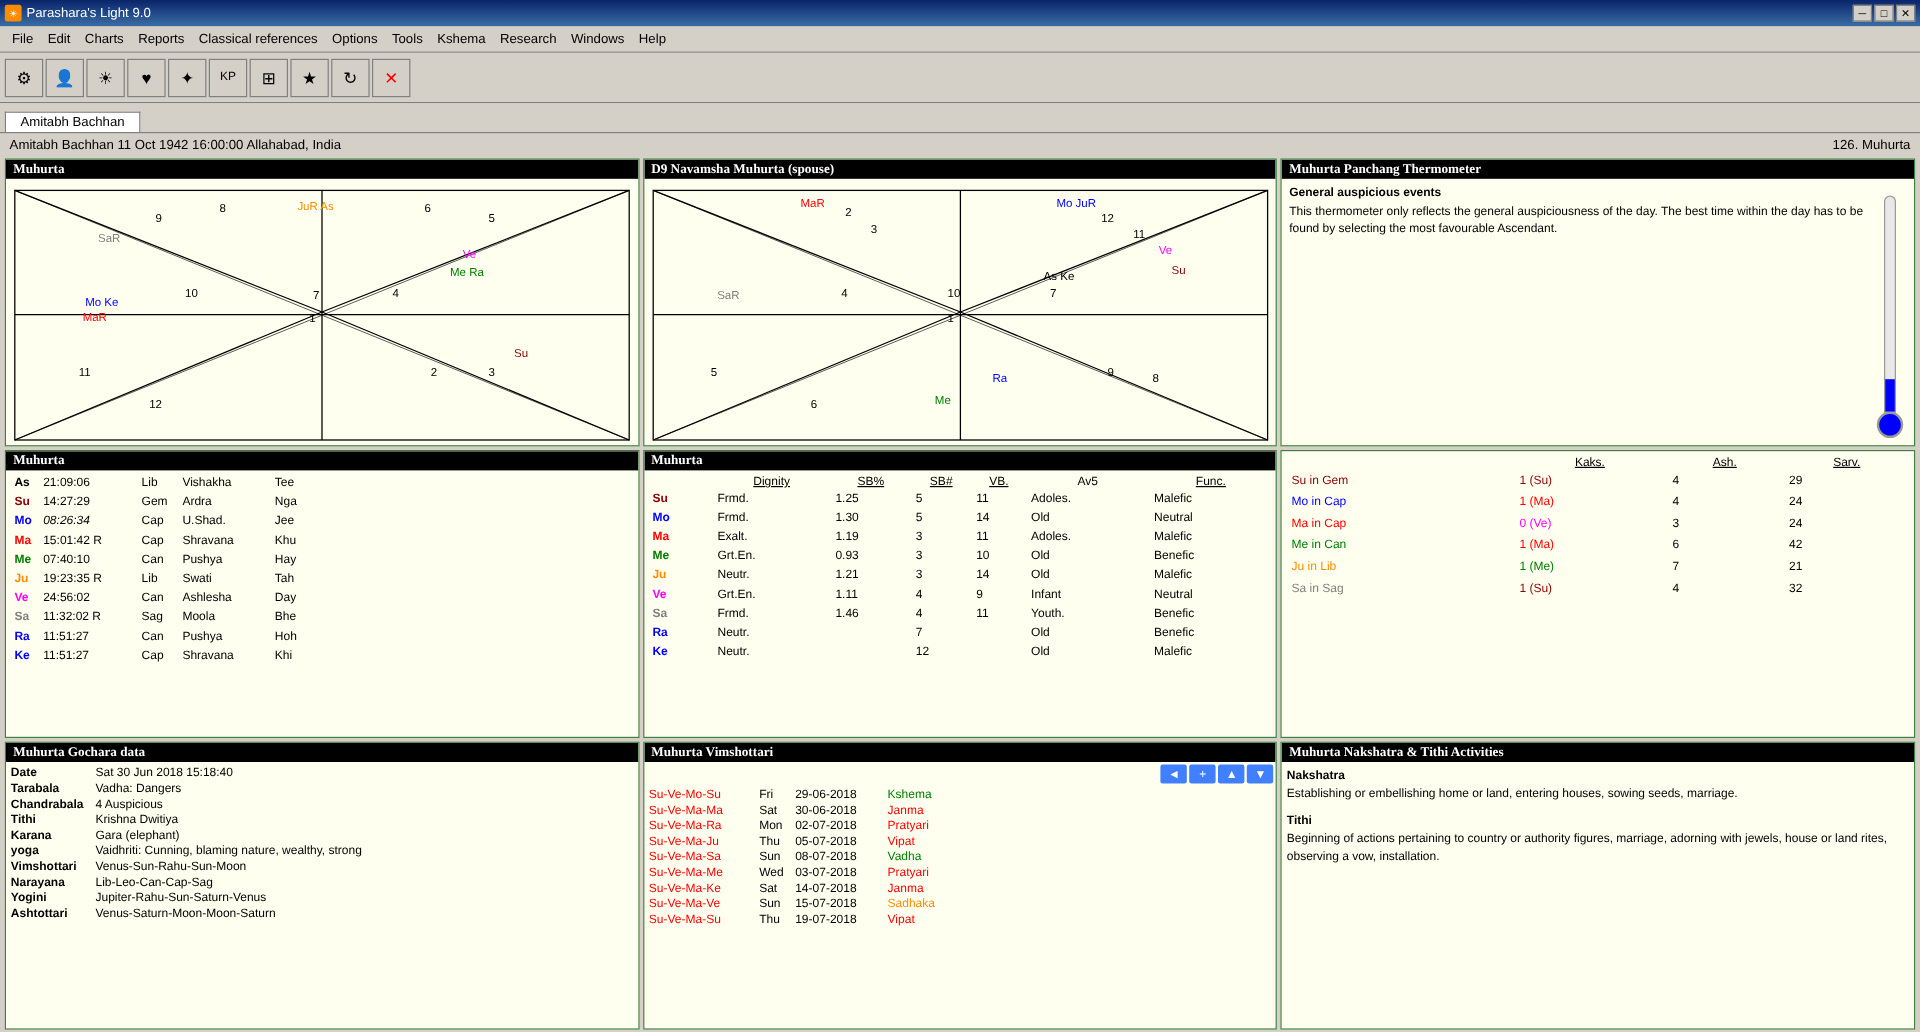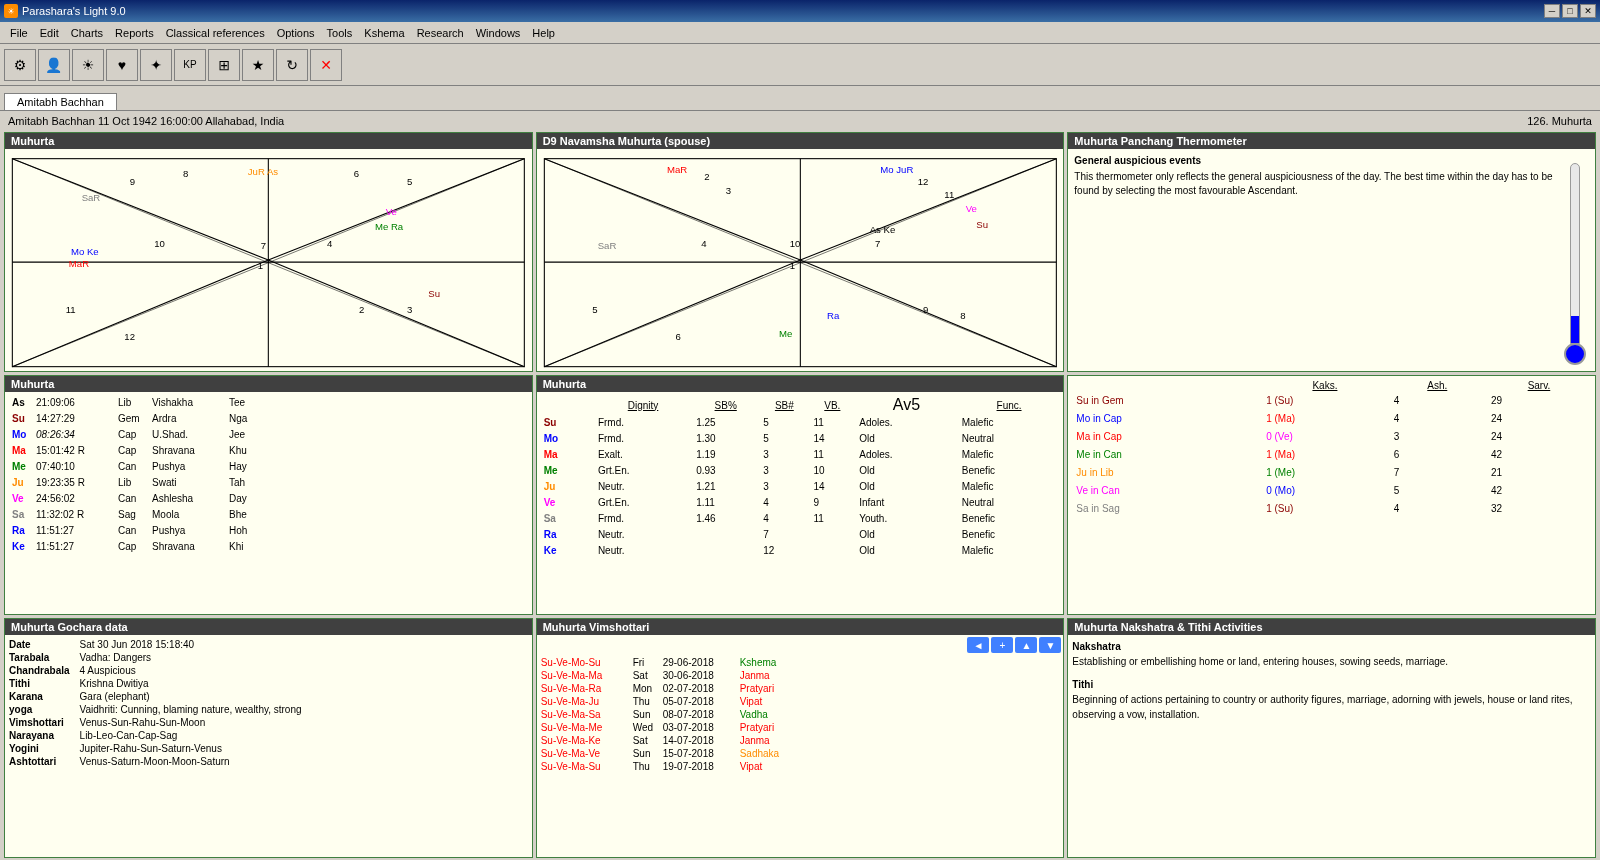--- a/index.html
+++ b/index.html
@@ -29,21 +29,21 @@
     #statusbar { background: #d4d0c8; height: 20px; display: flex; align-items: center; padding: 0 8px; font-size: 11px; justify-content: space-between; border-top: 1px solid #808080; }
     
     
     #main { background: #d4d0c8; padding: 2px 4px; height: calc(860px - 22px - 22px - 42px - 24px - 20px); display: flex; flex-direction: column; gap: 3px; }
     
     
     #grid { display: grid; grid-template-columns: 1fr 1fr 1fr; grid-template-rows: 1fr 1fr 1fr; gap: 3px; flex: 1; }
     
     
     .panel { background: #fffff0; border: 1px solid #408040; display: flex; flex-direction: column; overflow: hidden; }
-    .panel-title { background: #404040; color: white; font-size: 11px; font-weight: bold; padding: 2px 6px; }
+    .panel-title { background: #000000; color: white; font-size: 11px; font-weight: bold; padding: 2px 6px; font-family: Liberation Serif, serif; }
     .panel-content { flex: 1; overflow: hidden; padding: 2px; }
     
     
     svg.chart-svg { width: 100%; height: 100%; }
     
     
     .data-table { font-size: 10px; width: 100%; }
     .data-table td { padding: 0 3px; white-space: nowrap; line-height: 1.4; }
     .vim-btn-bar { display: flex; gap: 2px; justify-content: flex-end; margin-bottom: 2px; }
     .vim-btn { background: #4080ff; color: white; border: none; width: 22px; height: 16px; font-size: 10px; cursor: pointer; border-radius: 2px; }
@@ -303,21 +303,21 @@
       <div class="panel-title">Muhurta</div>
       <div class="panel-content">
         <table class="data-table">
           <thead>
             <tr>
               <th style="text-align:left; font-weight:normal; text-decoration:underline; font-size:10px;"></th>
               <th style="font-weight:normal; text-decoration:underline; font-size:10px;">Dignity</th>
               <th style="font-weight:normal; text-decoration:underline; font-size:10px;">SB%</th>
               <th style="font-weight:normal; text-decoration:underline; font-size:10px;">SB#</th>
               <th style="font-weight:normal; text-decoration:underline; font-size:10px;">VB.</th>
-              <th style="font-weight:normal; font-size:16px;">Av5</th>
+              <th style="font-weight:normal; font-size:10px;">Av5</th>
               <th style="font-weight:normal; text-decoration:underline; font-size:10px;">Func.</th>
             </tr>
           </thead>
           <tbody id="dignity-rows">
           <tr>
     <td style="color:#8b0000; font-weight:bold;">Su</td>
     <td>Frmd.</td>
     <td>1.25</td>
     <td>5</td>
     <td>11</td>
@@ -437,26 +437,20 @@
     <td>6</td>
     <td>42</td>
   </tr>
               <tr>
     <td style="color:#ff8c00;">Ju in Lib</td>
     <td style="color:green;">1 (Me)</td>
     <td>7</td>
     <td>21</td>
   </tr>
               <tr>
-    <td style="color:magenta;">Ve in Can</td>
-    <td style="color:blue;">0 (Mo)</td>
-    <td>5</td>
-    <td>42</td>
-  </tr>
-              <tr>
     <td style="color:#808080;">Sa in Sag</td>
     <td style="color:#8b0000;">1 (Su)</td>
     <td>4</td>
     <td>32</td>
   </tr>
             </tbody>
         </table>
       </div>
     </div>
 

